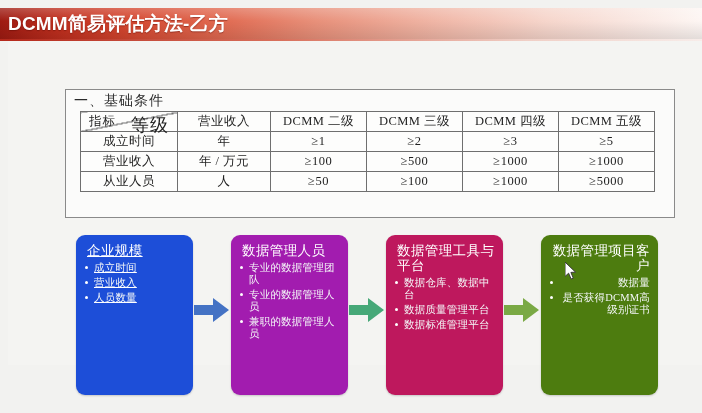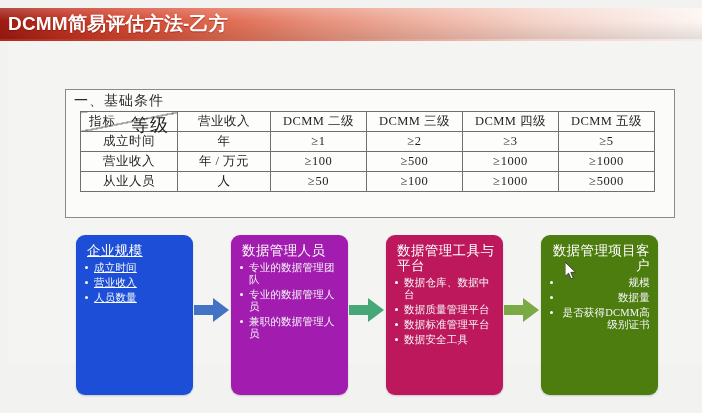--- a/index.html
+++ b/index.html
@@ -200,34 +200,32 @@
         <polygon points="0,8 19,8 19,1 35,13 19,25 19,18 0,18" fill="#46a878"></polygon>
       </svg>
     </div>
 
     <div class="card" id="card2" style="background: #be185d;">
       <div class="card-title">数据管理工具与平台</div>
       <ul>
         <li>数据仓库、数据中台</li>
         <li>数据质量管理平台</li>
         <li>数据标准管理平台</li>
-        <li>数据安全工具</li>
       </ul>
     </div>
 
     <div class="arrow" id="arrow2">
       <svg viewBox="0 0 36 26" width="36" height="26">
         <polygon points="0,8 19,8 19,1 35,13 19,25 19,18 0,18" fill="#7aa945"></polygon>
       </svg>
     </div>
 
     <div class="card" id="card3" style="background: #4d7c0f; text-align: right;">
       <div class="card-title">数据管理项目客户</div>
       <ul>
-        <li>规模</li>
         <li>数据量</li>
         <li>是否获得DCMM高级别证书</li>
       </ul>
     </div>
 
   </div>
 </div>
 
 <div id="cursor">
   <svg viewBox="0 0 13 19" width="13" height="19">

